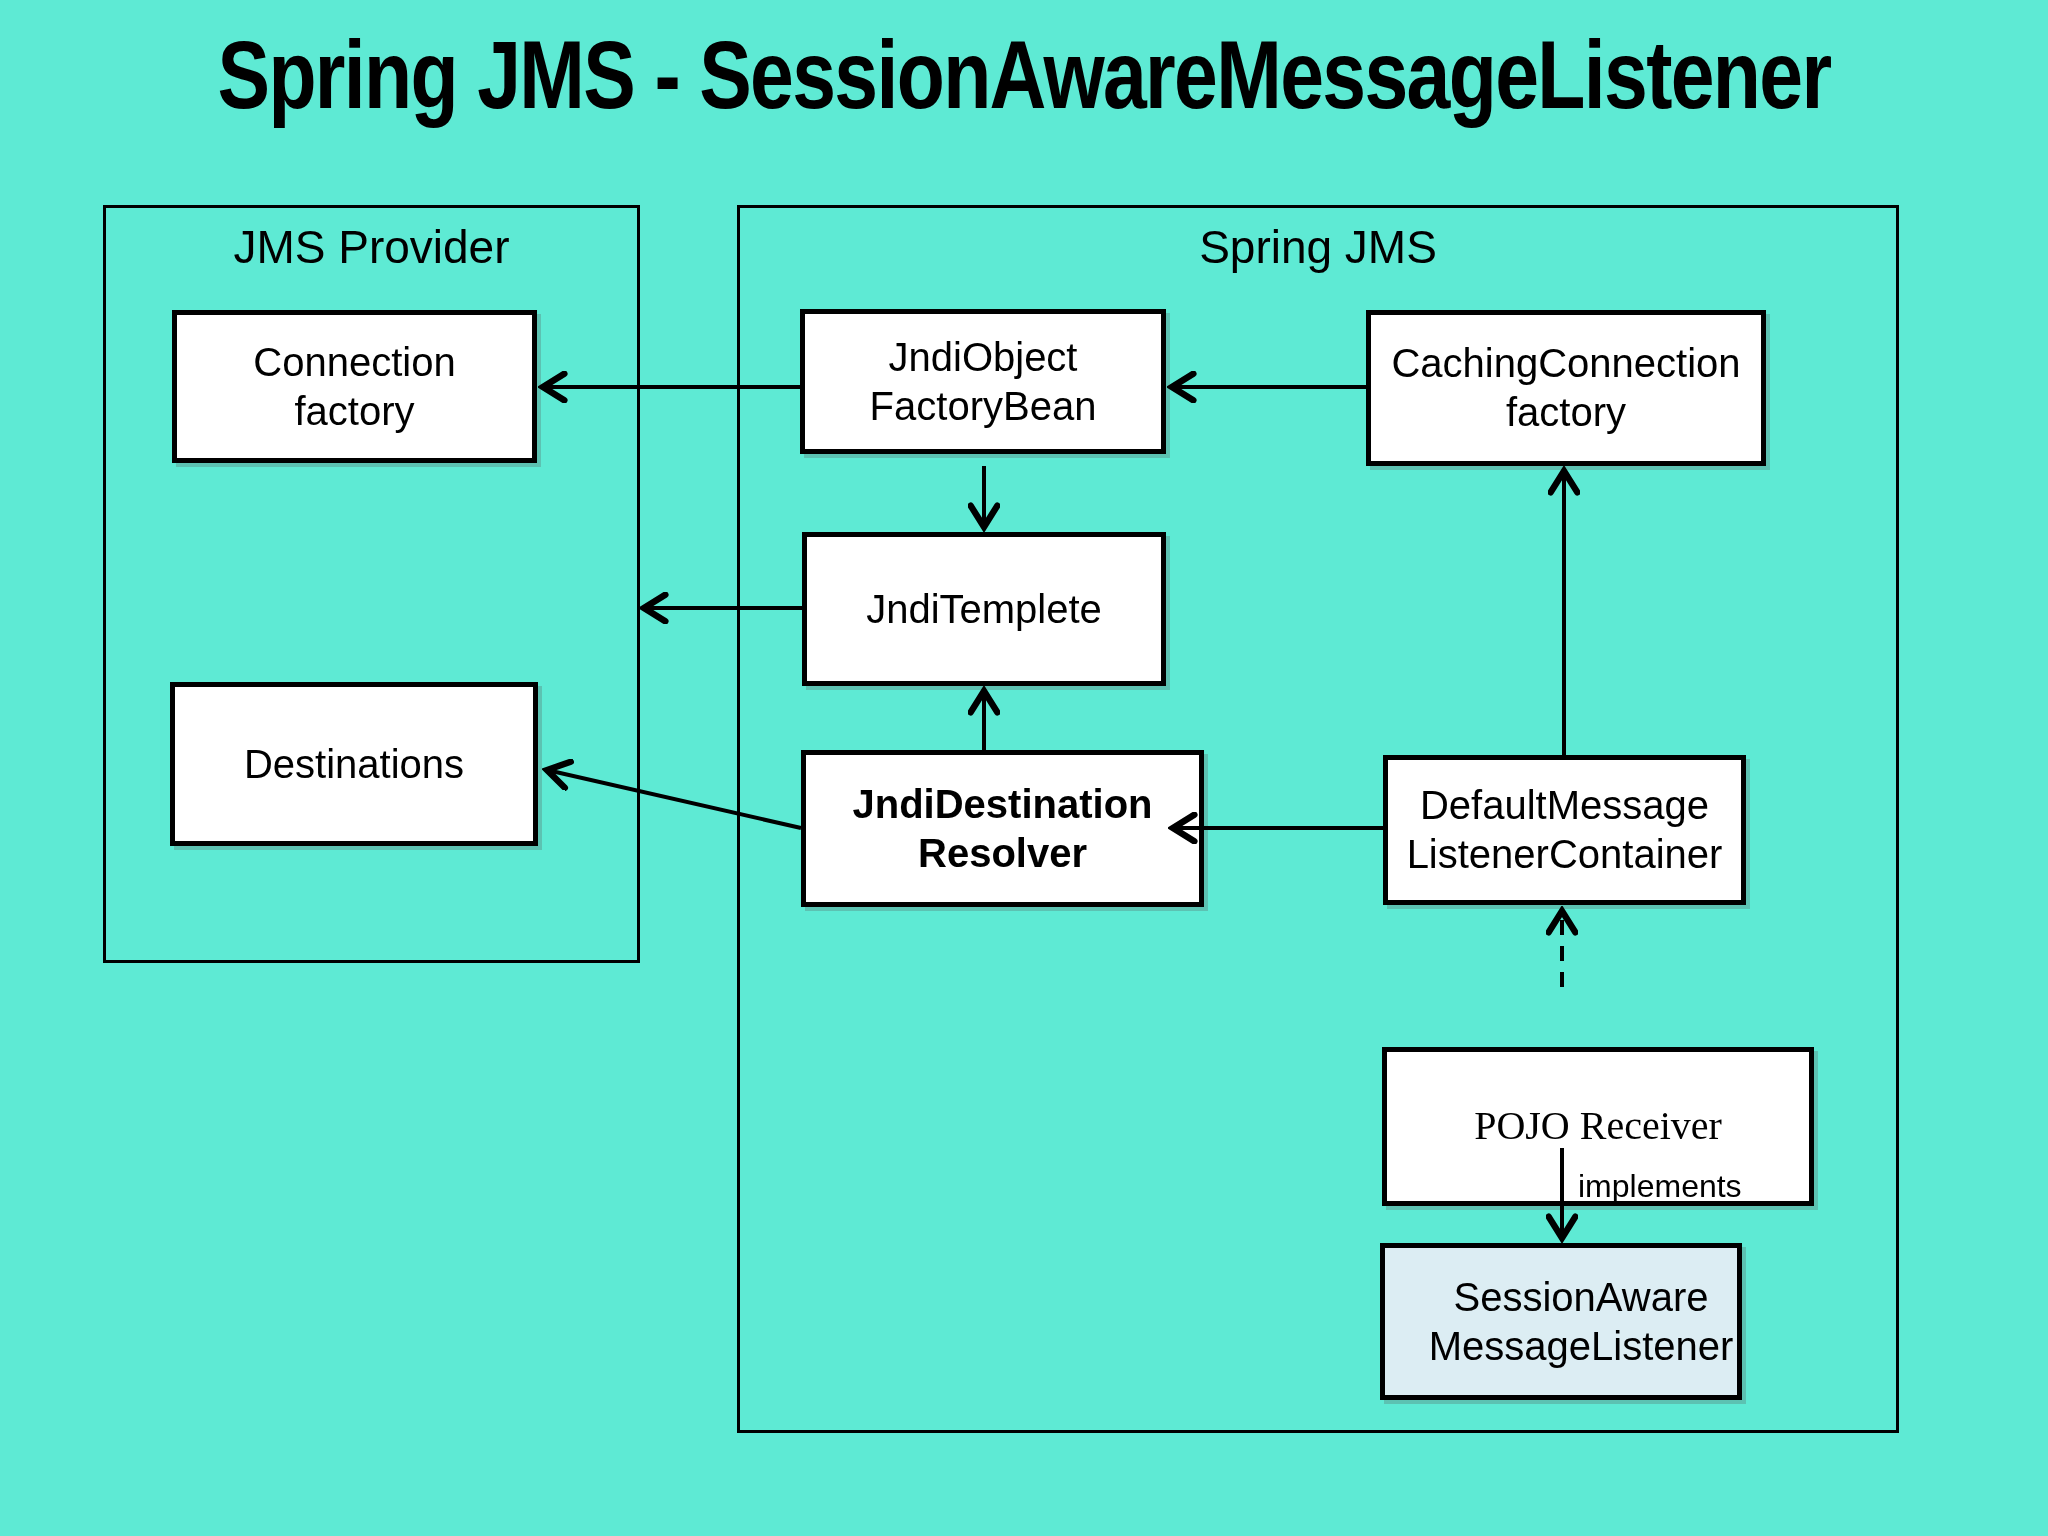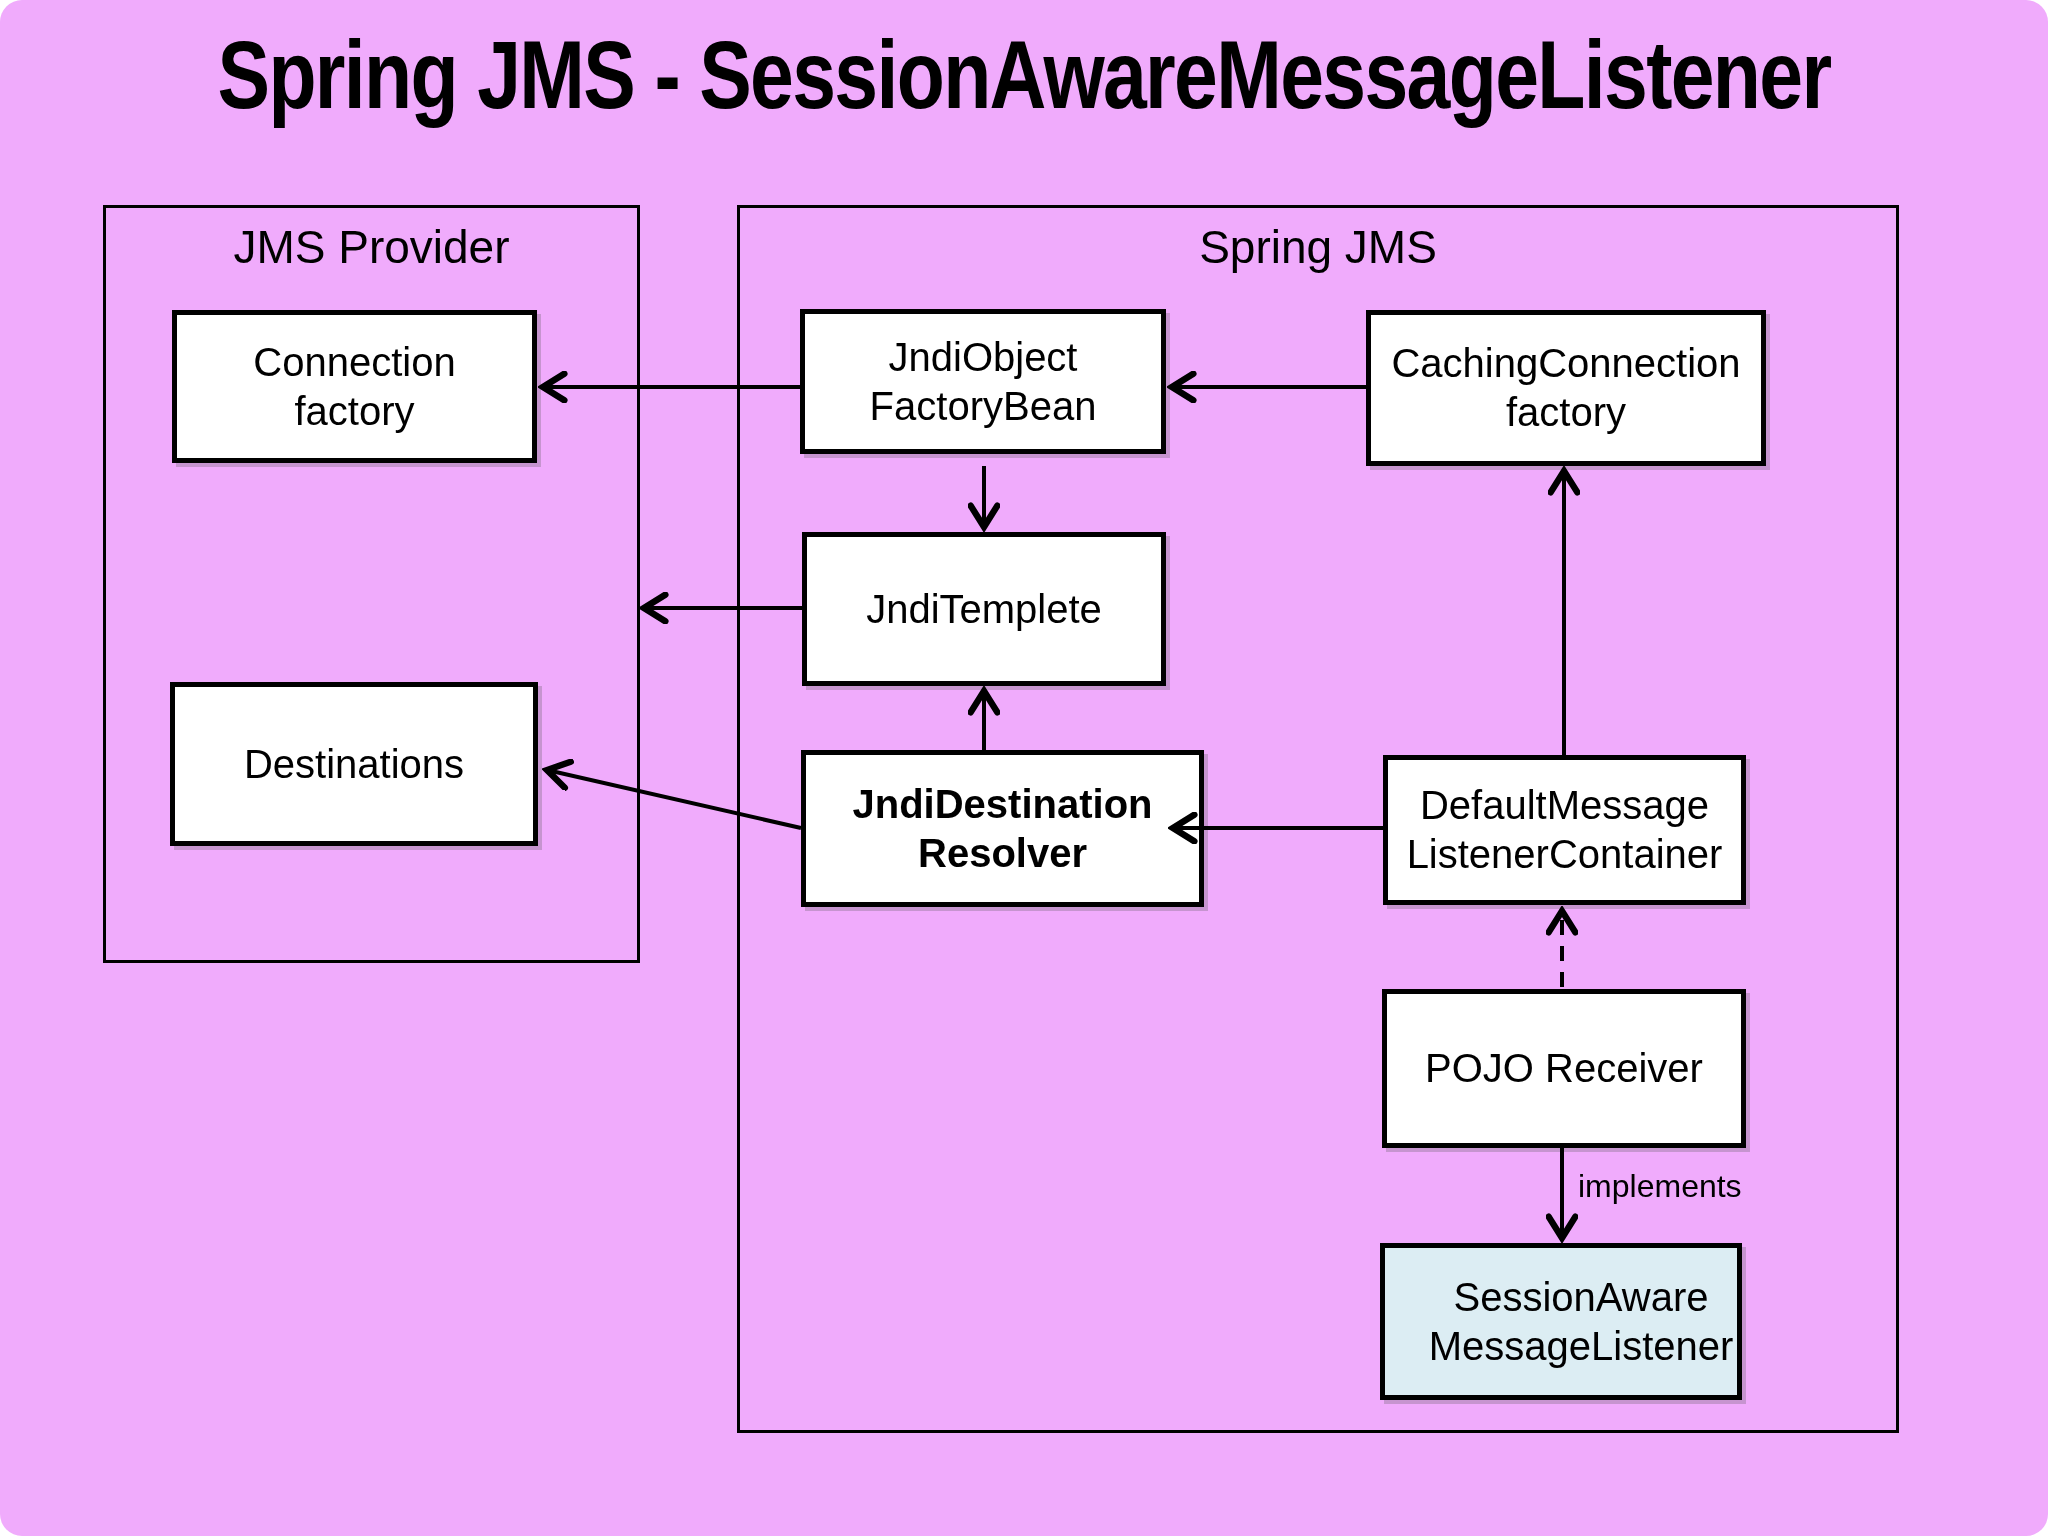--- a/index.html
+++ b/index.html
@@ -1,24 +1,23 @@
 <!DOCTYPE html>
 <html><head>
 <meta charset="utf-8">
 <style>
   html, body { margin: 0; padding: 0; background: #ffffff; }
   .stage {
     position: relative;
     width: 2048px;
     height: 1536px;
-    background: #f0abfc;
+    background: #5eead4;
     font-family: "Liberation Sans", sans-serif;
     color: #000000;
     overflow: hidden;
-    border-radius: 22px;
   }
 
   
   .slide-title {
     position: absolute;
     left: 0;
     top: 20px;
     width: 100%;
     text-align: center;
     font-size: 96px;
@@ -65,21 +64,21 @@
   }
   .node.highlight { background: #dcedf3; padding-left: 40px; }
 
   #n-connection-factory { left: 172px; top: 310px;  width: 365px; height: 153px; }
   #n-destinations       { left: 170px; top: 682px;  width: 368px; height: 164px; }
   #n-jndi-object        { left: 800px; top: 309px;  width: 366px; height: 145px; }
   #n-caching-connection { left: 1366px; top: 310px; width: 400px; height: 156px; }
   #n-jndi-templete      { left: 802px; top: 532px;  width: 364px; height: 154px; }
   #n-jndi-destination   { left: 801px; top: 750px;  width: 403px; height: 157px; font-weight: bold; }
   #n-dmlc               { left: 1383px; top: 755px; width: 363px; height: 150px; }
-  #n-pojo-receiver      { left: 1382px; top: 989px; width: 364px; height: 159px; }
+  #n-pojo-receiver      { left: 1382px; top: 1047px; width: 432px; height: 159px; font-family: Liberation Serif, serif; }
   #n-session-aware      { left: 1380px; top: 1243px; width: 362px; height: 157px; }
 
   
   svg.edge-layer {
     position: absolute;
     left: 0;
     top: 0;
     width: 2048px;
     height: 1536px;
     pointer-events: none;

